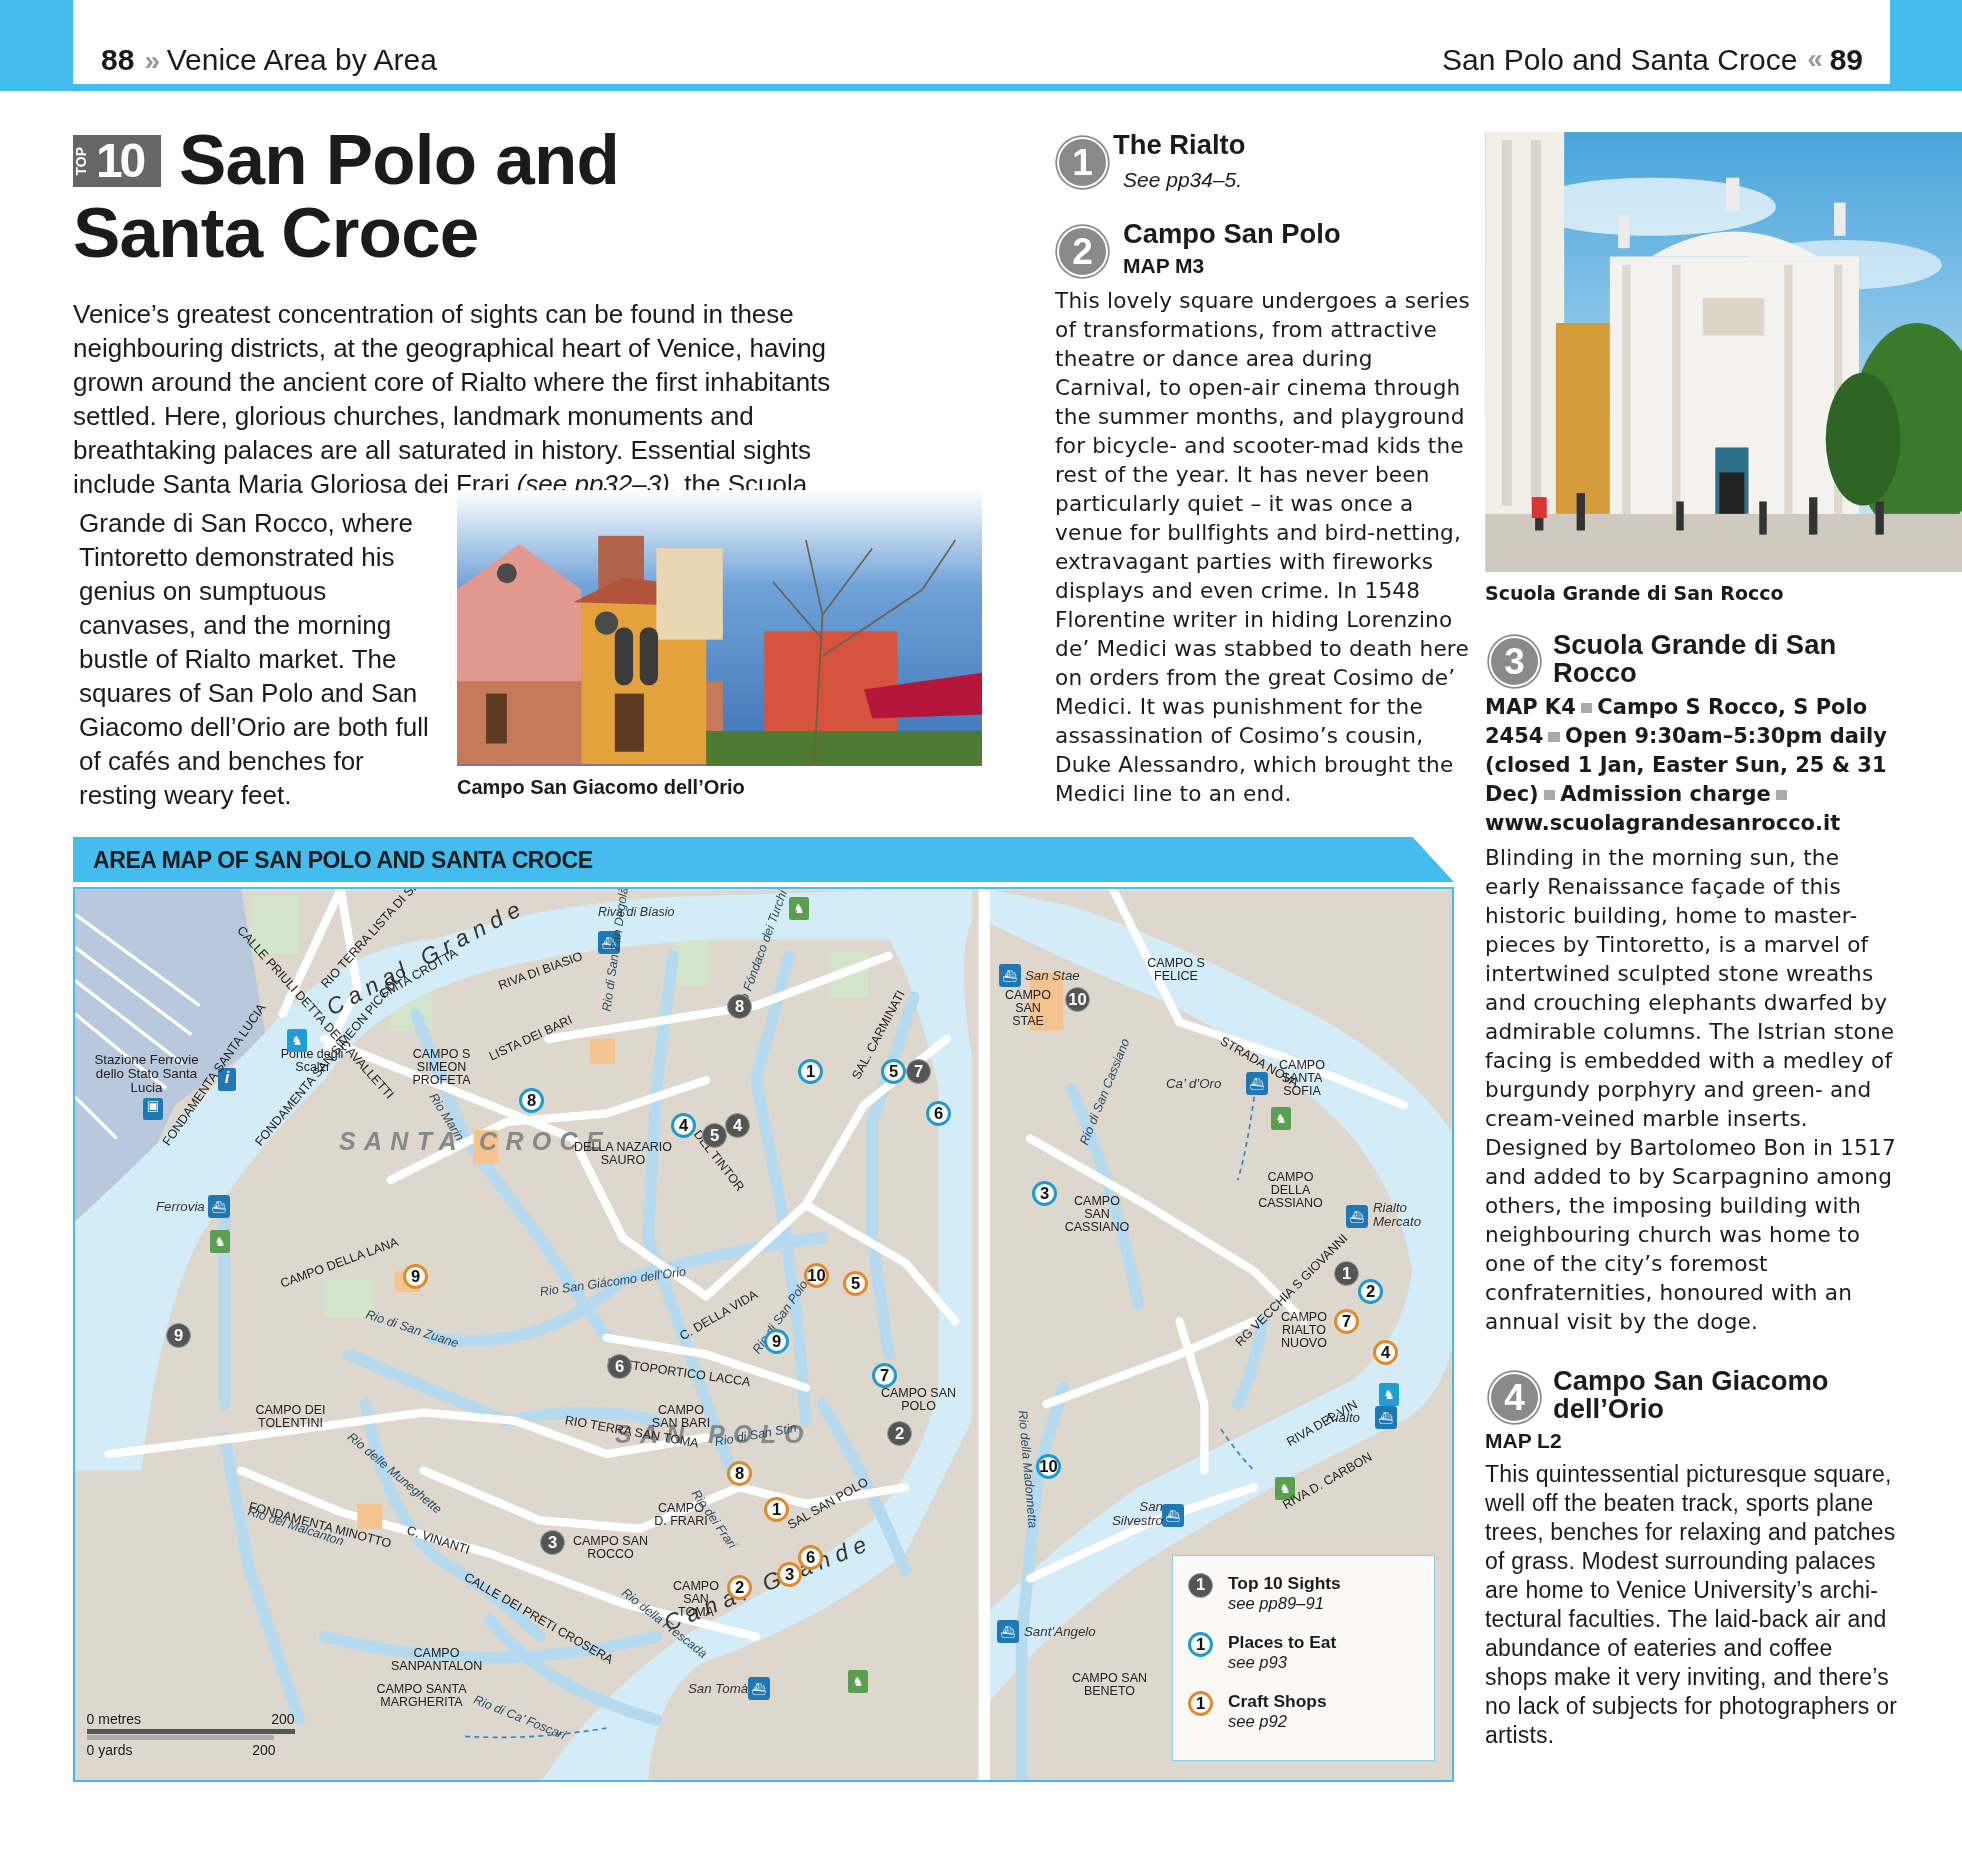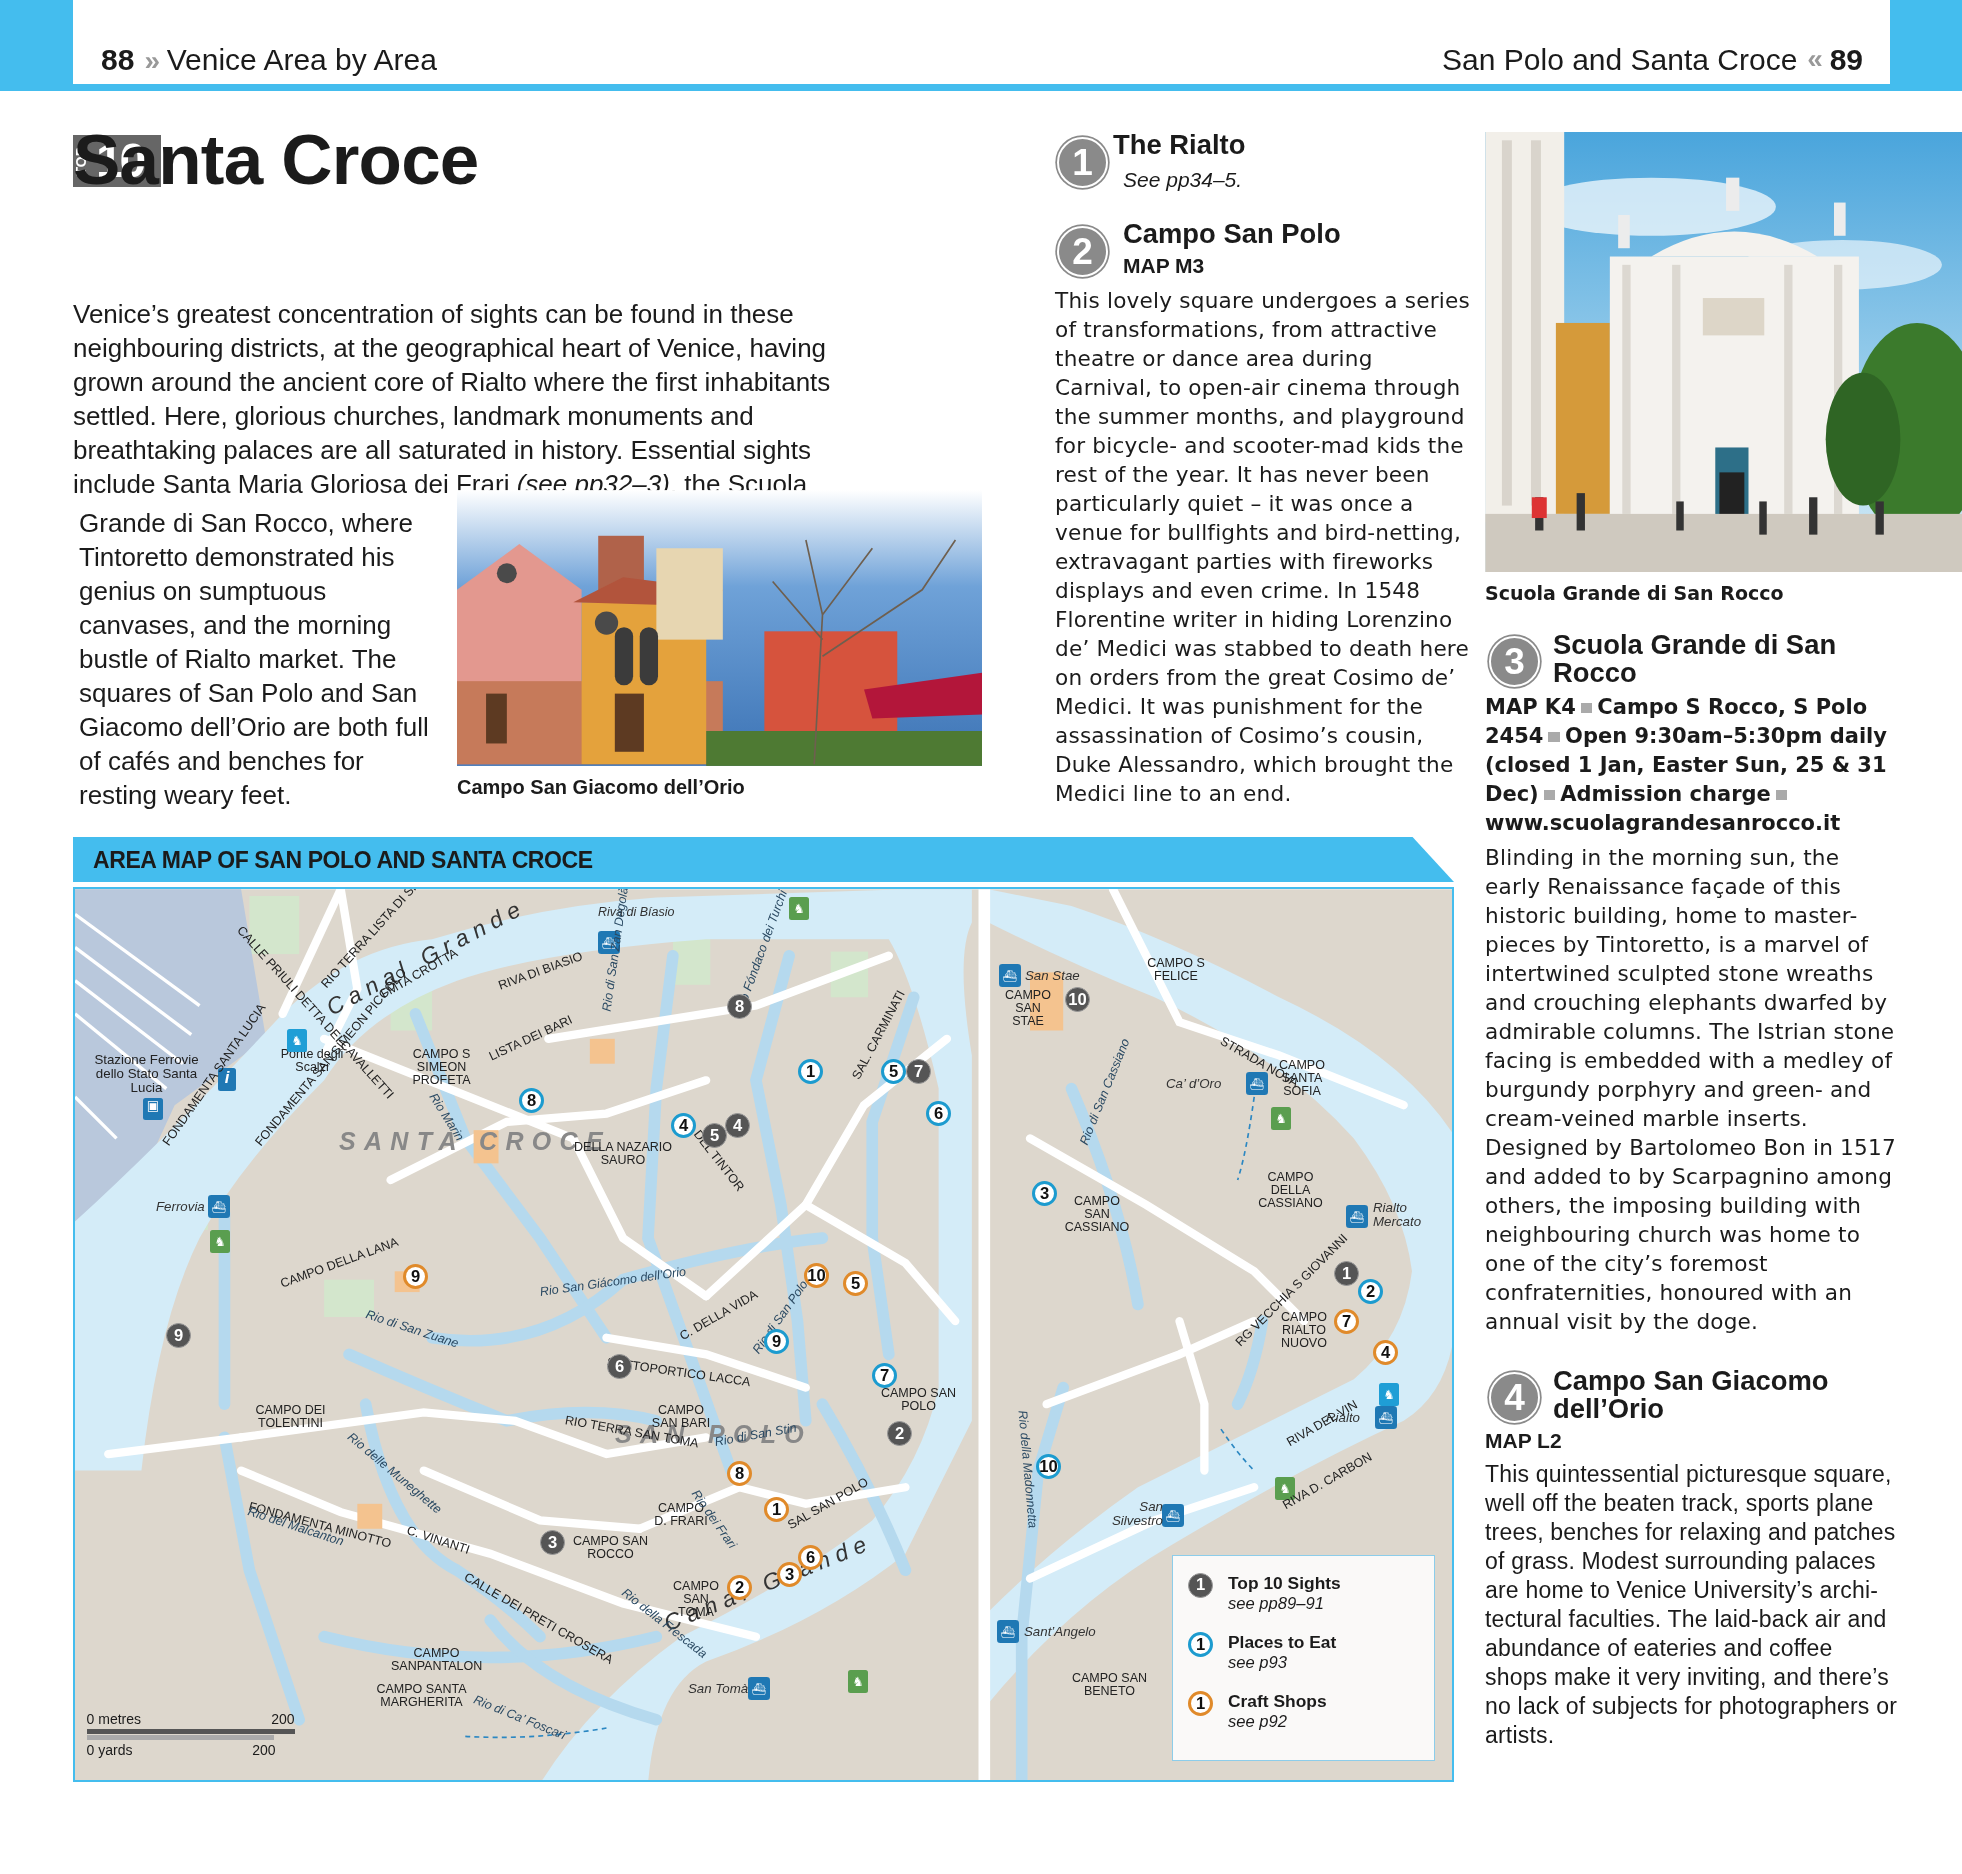--- a/index.html
+++ b/index.html
@@ -71,20 +71,21 @@
   <span>San Polo and Santa Croce</span>
   <span class="chev">«</span>
   <span class="pnum">89</span>
 </div>
 
 <div class="abs top10">
   <span class="tp">TOP</span>
   <span class="ten">10</span>
 </div>
 <h1 class="abs title" style="margin:0">
+  <span class="l1">San Polo and</span>
   <span>Santa Croce</span>
 </h1>
 
 <p class="abs intro" style="margin:0"><span>Venice’s greatest concentration of sights can be found in these neighbouring districts, at the geographical heart of Venice, having grown around the ancient core of Rialto where the first inhabitants settled. Here, glorious churches, landmark monuments and breathtaking palaces are all saturated in history. Essential sights include Santa Maria Gloriosa dei Frari </span><i>(see pp32–3)</i><span>, the Scuola</span></p>
 <p class="abs intro-narrow" style="margin:6px">Grande di San Rocco, where Tintoretto demonstrated his genius on sumptuous canvases, and the morning bustle of Rialto market. The squares of San Polo and San Giacomo dell’Orio are both full of cafés and benches for resting weary feet.</p>
 
 <div class="abs photo1">
   <svg width="525" height="276" viewBox="0 0 632 332">
     <defs>
       <linearGradient id="sky1" x1="0" y1="0" x2="0" y2="1">

